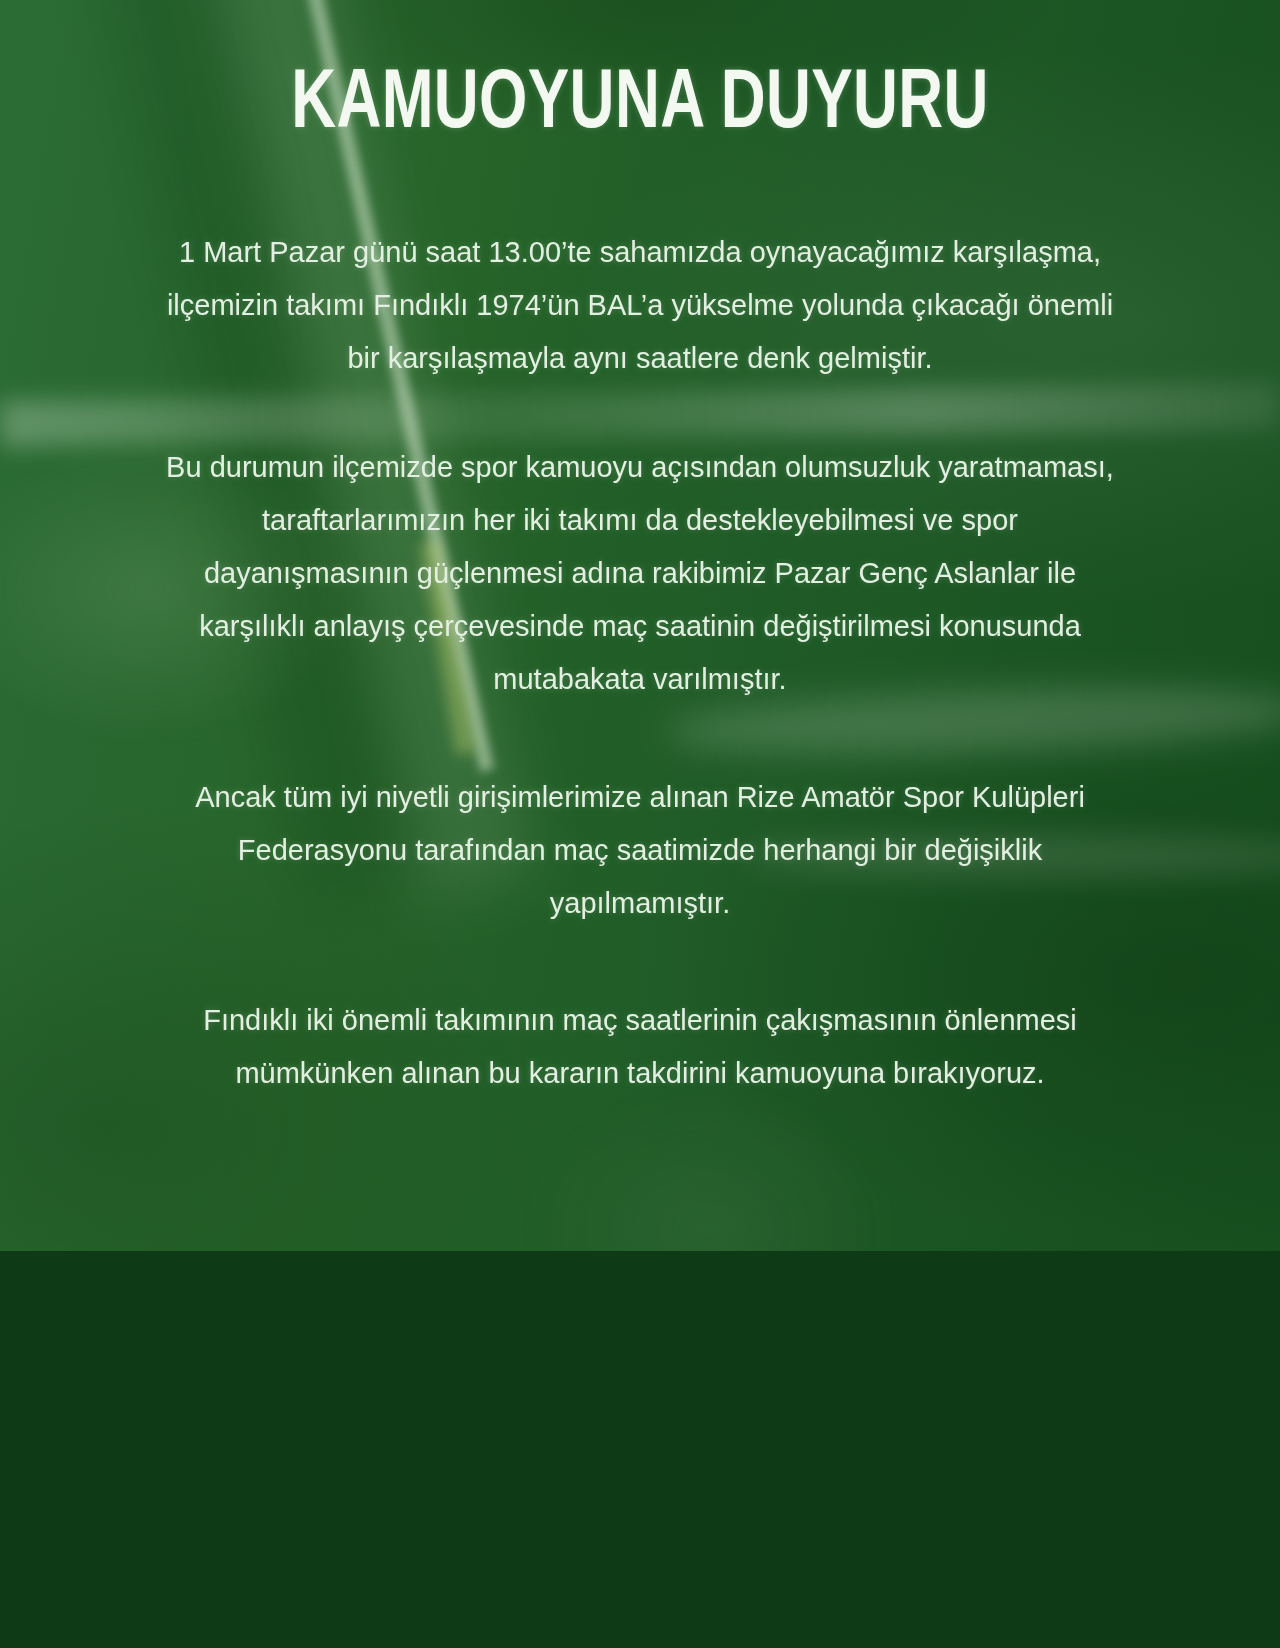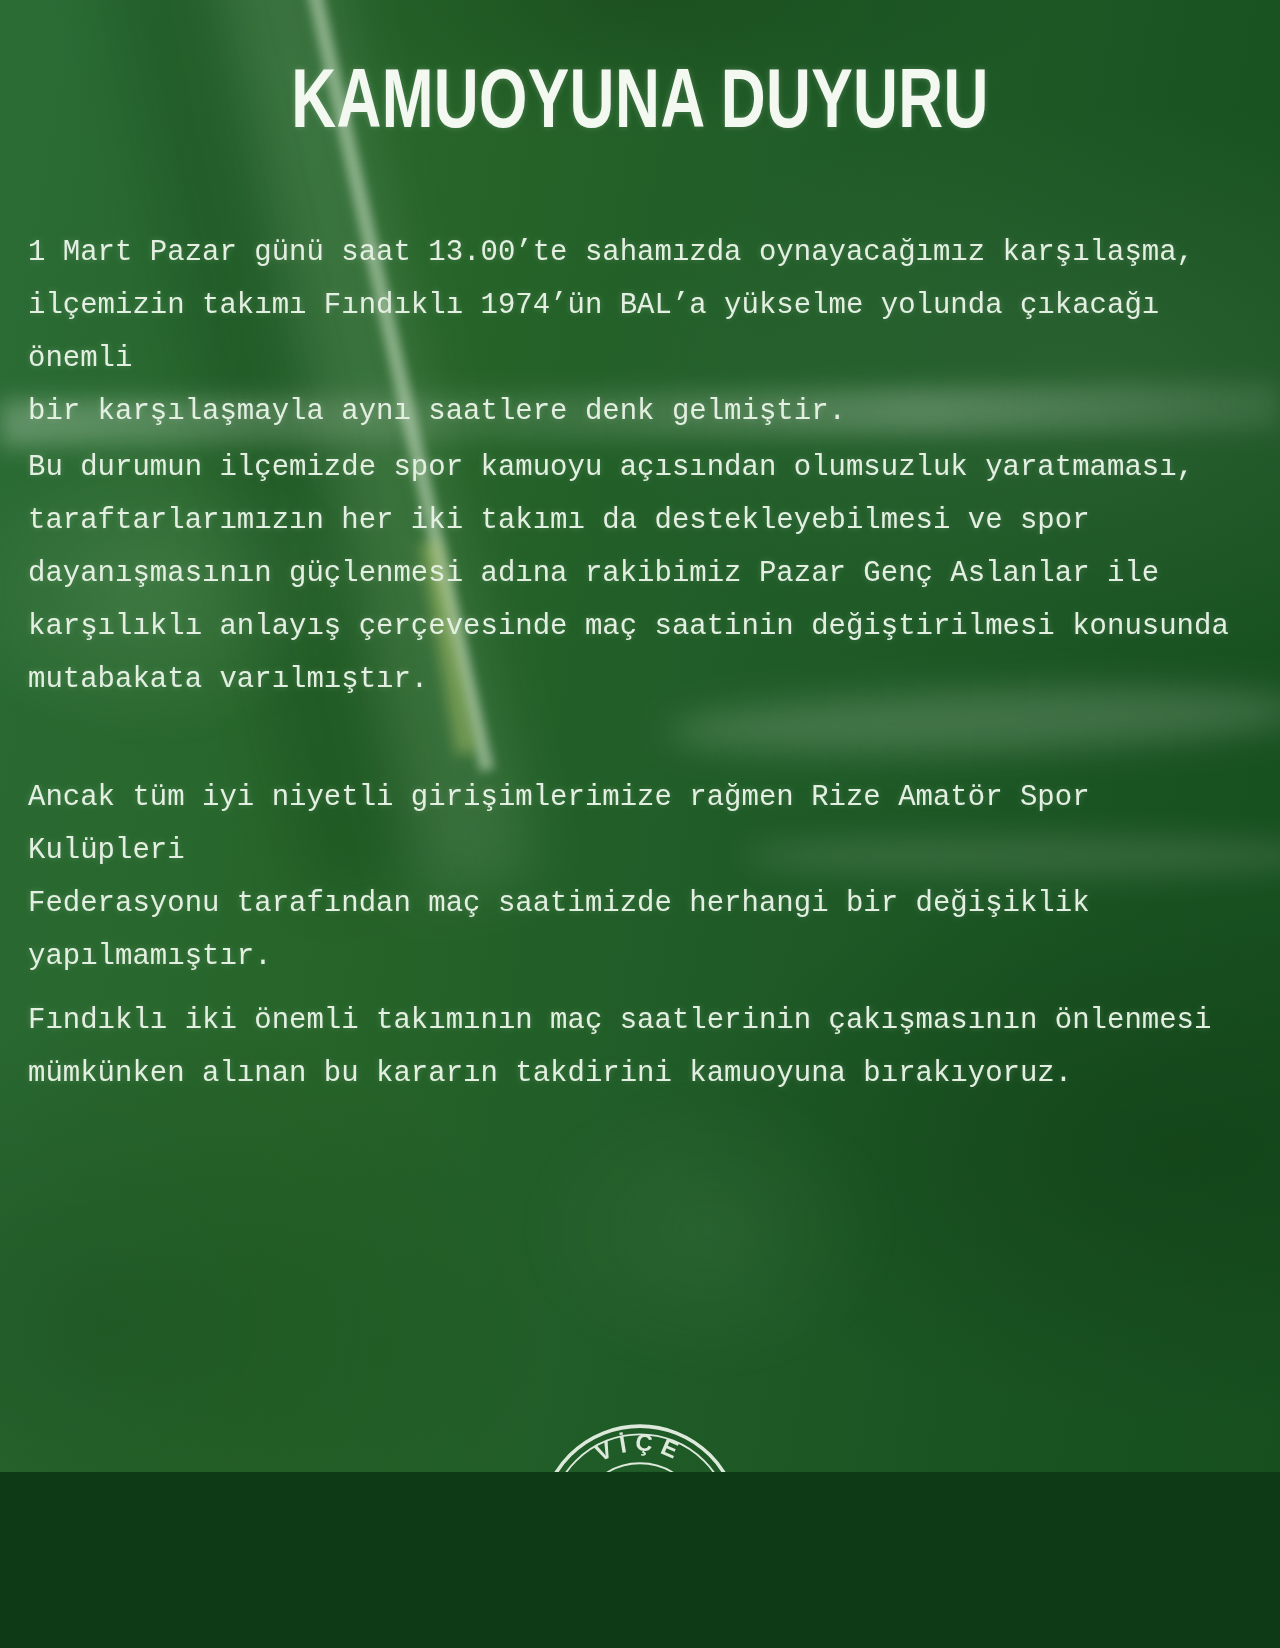--- a/index.html
+++ b/index.html
@@ -1,18 +1,18 @@
 <!DOCTYPE html>
 <html><head>
 <meta charset="utf-8">
 <style>
   html,body{margin:0;padding:0;background:#0f3a16;}
   #page{
     position:relative;
-    width:1280px;height:1472px;
+    width:1280px;height:1251px;
     overflow:hidden;
     font-family:"Liberation Sans", sans-serif;
     background:
       radial-gradient(600px 200px at 50% 0%, rgba(0,25,0,.22), transparent 70%),
       radial-gradient(900px 450px at 88% 26%, rgba(130,170,130,.14), transparent 62%),
       radial-gradient(800px 420px at 92% 78%, rgba(0,28,0,.22), transparent 65%),
       radial-gradient(700px 500px at 8% 90%, rgba(0,26,0,.18), transparent 65%),
       linear-gradient(100deg,#2b6c35 0%,#266429 32%,#1f5b27 58%,#1a5322 82%,#174f1f 100%);
   }
   .bglayer{position:absolute;pointer-events:none;}
@@ -45,26 +45,25 @@
     text-align:center;
     font-size:84px;font-weight:700;
     color:#f3f9f1;
     transform:scaleX(.74);
     letter-spacing:0.5px;
     text-shadow:0 0 8px rgba(235,250,235,.22);
     white-space:nowrap;
   }
   .para{
     position:absolute;left:28px;right:28px;
-    margin:0;text-align:left;
+    margin:0;text-align:center;
     font-size:29px;line-height:53px;font-weight:400;
     color:#e3f0e1;
     white-space:pre-line;
     text-shadow:0 0 6px rgba(235,250,235,.22);
-    font-family:Liberation Mono, monospace;
   }
   .p1{top:226px;} .p2{top:441px;} .p3{top:771px;} .p4{top:994px;} .p5{top:1159px;}
   .signature{
     position:absolute;left:28px;right:28px;top:1322px;
     margin:0;text-align:center;
     font-size:32px;line-height:48px;font-weight:700;
     color:#eef6ec;
     text-shadow:0 0 6px rgba(235,250,235,.22);
   }
   .logo{position:absolute;left:537px;top:1422px;width:206px;height:206px;opacity:.93;}
@@ -87,21 +86,21 @@
   <div class="title">KAMUOYUNA DUYURU</div>
 
   <p class="para p1">1 Mart Pazar günü saat 13.00’te sahamızda oynayacağımız karşılaşma,
 ilçemizin takımı Fındıklı 1974’ün BAL’a yükselme yolunda çıkacağı önemli
 bir karşılaşmayla aynı saatlere denk gelmiştir.</p>
   <p class="para p2">Bu durumun ilçemizde spor kamuoyu açısından olumsuzluk yaratmaması,
 taraftarlarımızın her iki takımı da destekleyebilmesi ve spor
 dayanışmasının güçlenmesi adına rakibimiz Pazar Genç Aslanlar ile
 karşılıklı anlayış çerçevesinde maç saatinin değiştirilmesi konusunda
 mutabakata varılmıştır.</p>
-  <p class="para p3">Ancak tüm iyi niyetli girişimlerimize rağmen Rize Amatör Spor Kulüpleri
+  <p class="para p3">Ancak tüm iyi niyetli girişimlerimize alınan Rize Amatör Spor Kulüpleri
 Federasyonu tarafından maç saatimizde herhangi bir değişiklik
 yapılmamıştır.</p>
   <p class="para p4">Fındıklı iki önemli takımının maç saatlerinin çakışmasının önlenmesi
 mümkünken alınan bu kararın takdirini kamuoyuna bırakıyoruz.</p>
 
 
   <svg class="logo" viewBox="0 0 200 200" xmlns="http://www.w3.org/2000/svg">
     <g fill="none" stroke="#ecf5e9">
       <circle cx="100" cy="100" r="96" stroke-width="3.5"></circle>
       <circle cx="100" cy="100" r="88" stroke-width="1.8"></circle>

